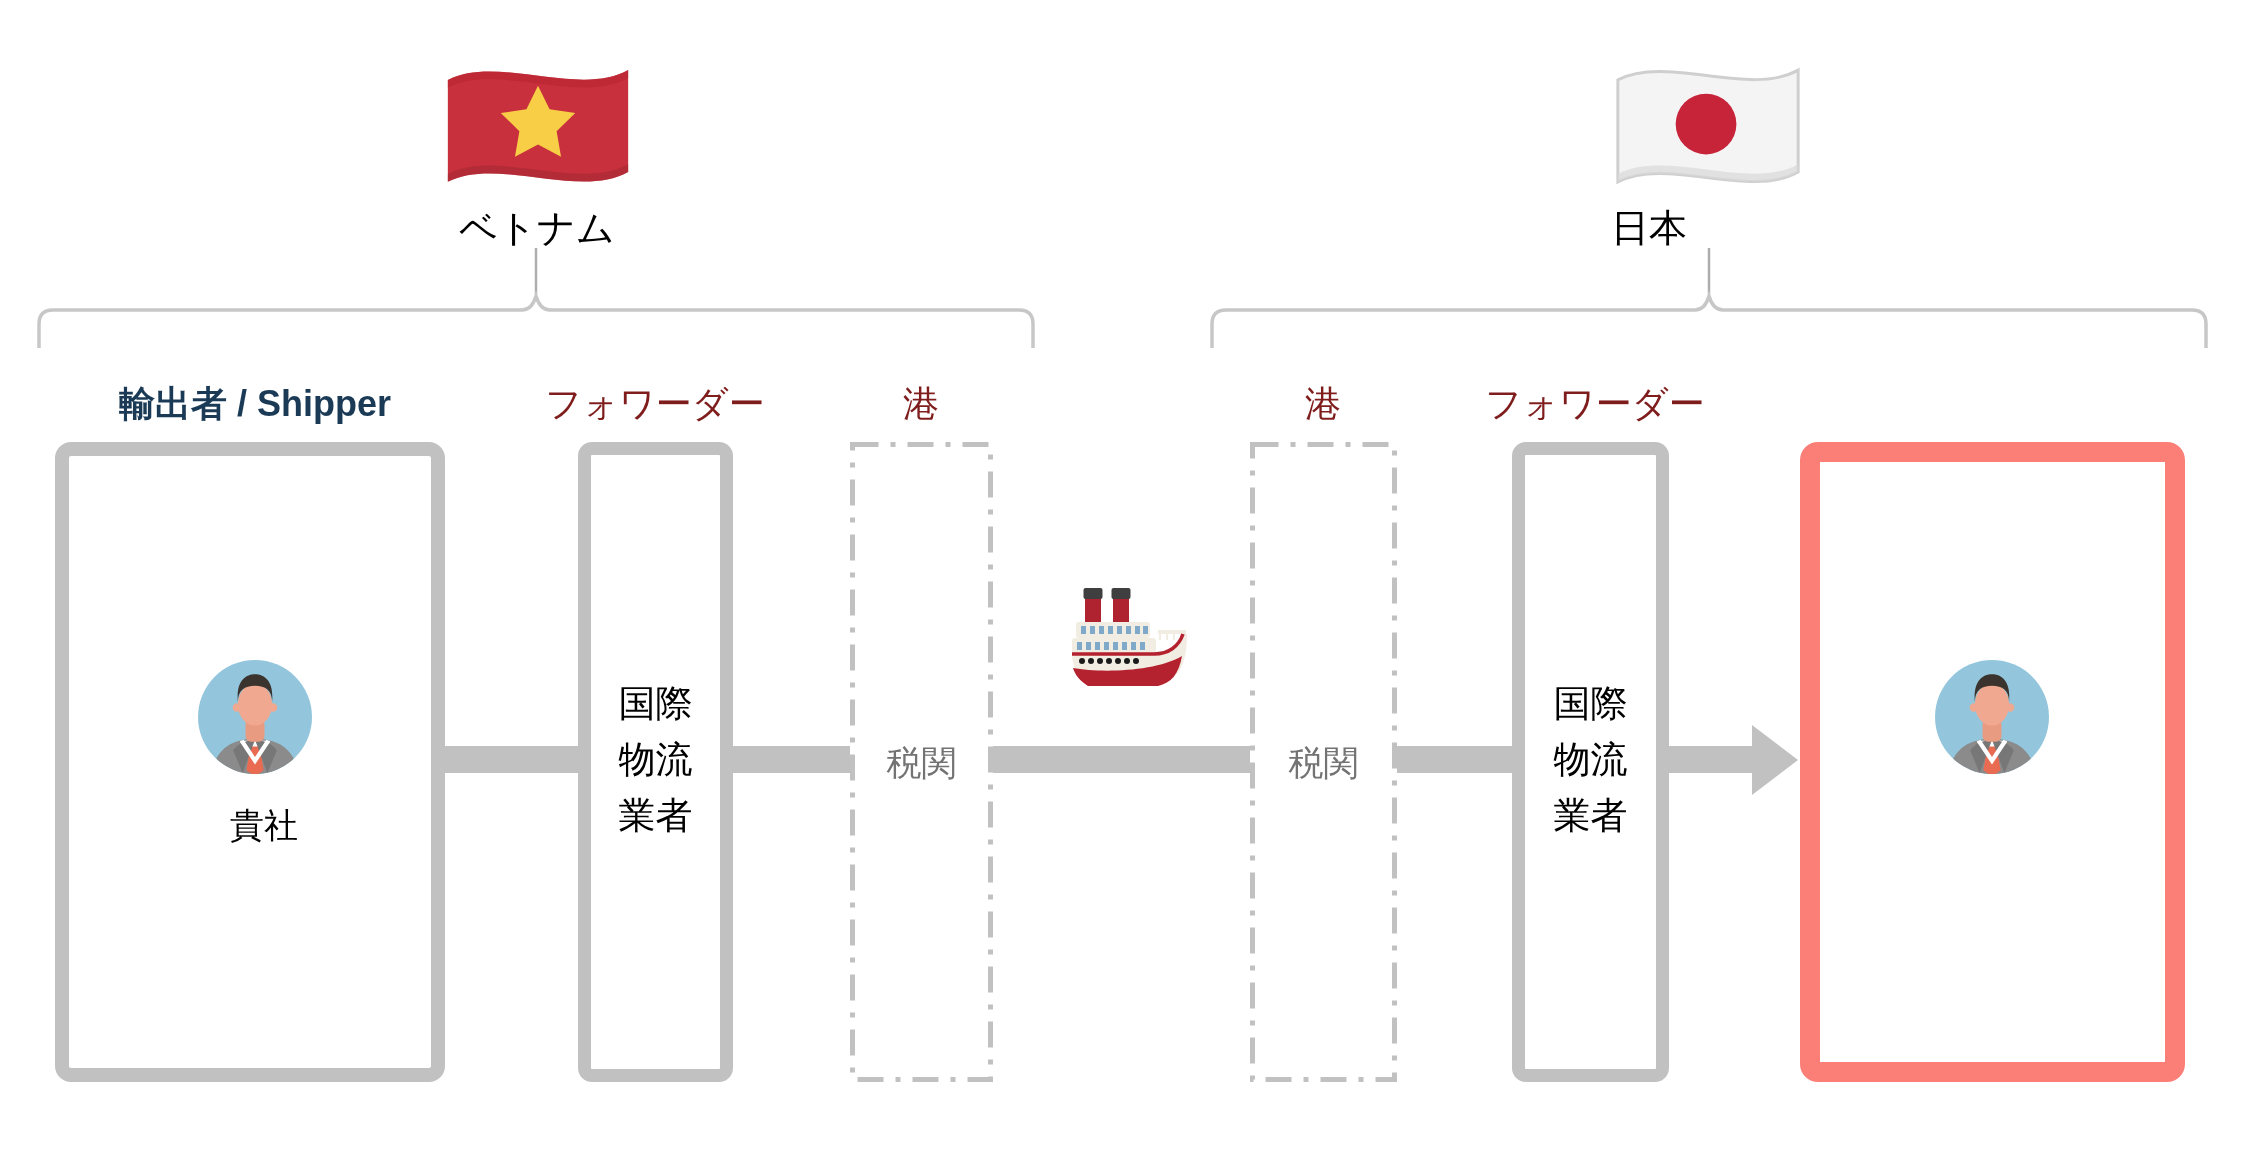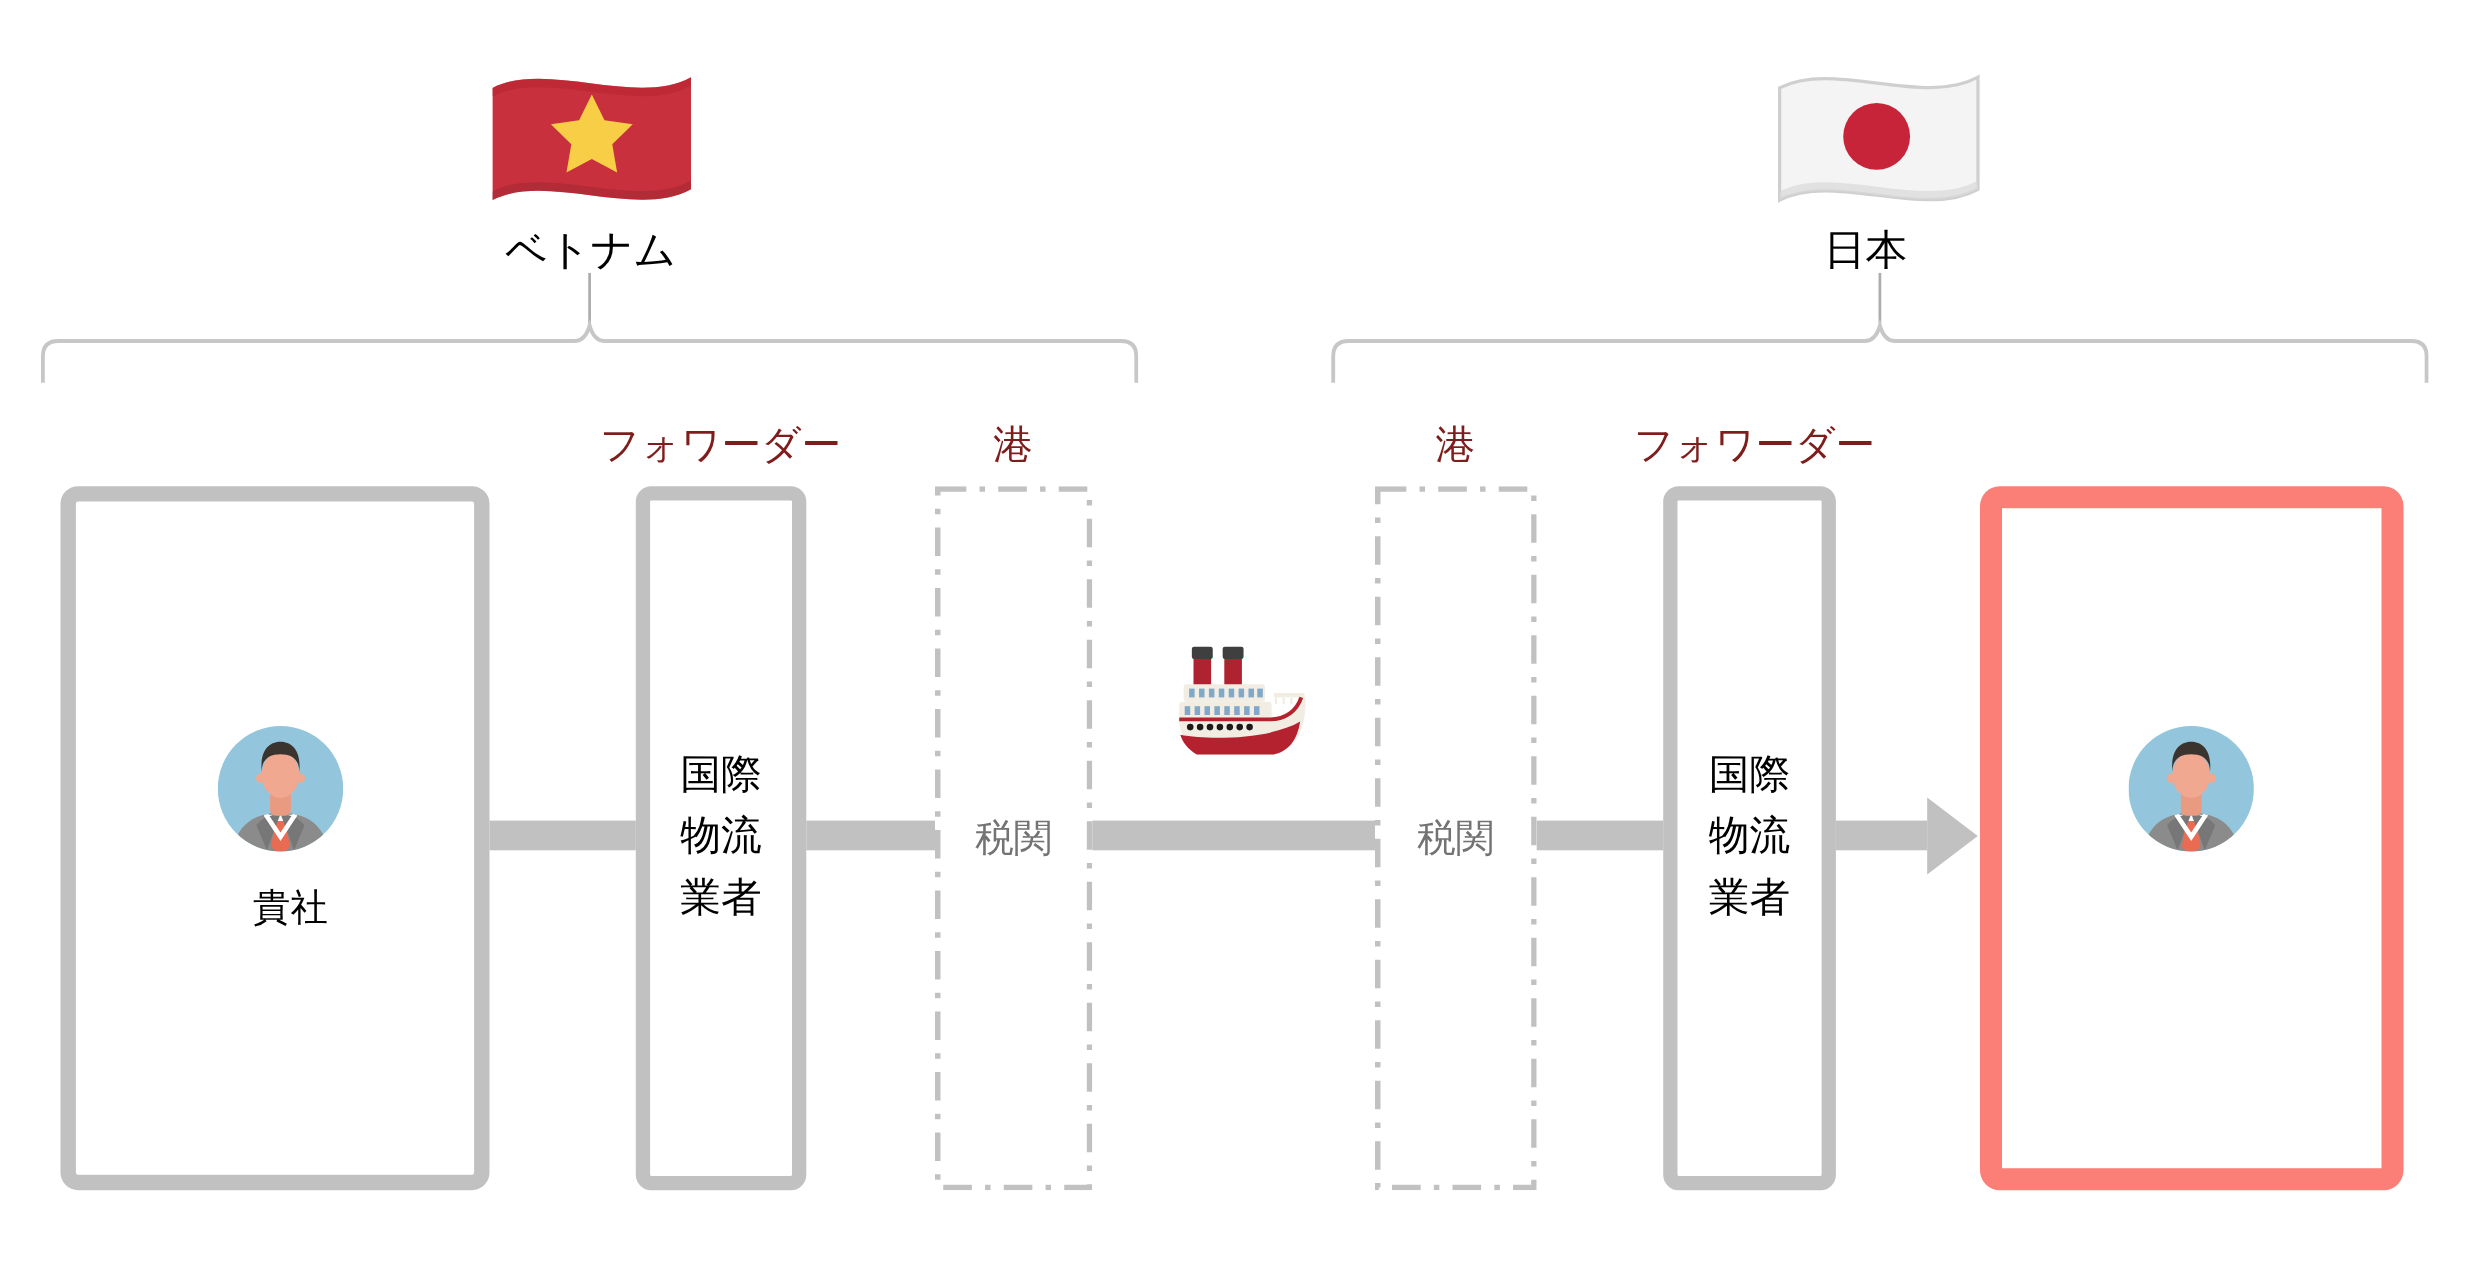--- a/index.html
+++ b/index.html
@@ -13,21 +13,21 @@
   .canvas{
     position:relative;width:2250px;height:1162px;background:#ffffff;overflow:hidden;
     font-family:Liberation Sans, sans-serif;color:var(--ink);
   }
   
   .flag{position:absolute;top:55px;width:196px;height:140px;}
   .flag-vn{left:440px;}
   .flag-jp{left:1610px;}
   .country-label{position:absolute;top:206px;width:400px;text-align:center;font-size:38px;line-height:44px;color:#000;}
   .cl-vn{left:337px;}
-  .cl-jp{left:1496px;}
+  .cl-jp{left:1449px;}
   
   .brace{position:absolute;top:248px;width:998px;height:104px;}
   .brace-left{left:37px;}
   .brace-right{left:1210px;}
   
   .col-header{position:absolute;top:382px;width:400px;height:44px;text-align:center;font-size:36px;line-height:44px;}
   .col-header.navy{color:var(--navy);font-weight:700;}
   .col-header.plain{color:#7f1d1d;font-weight:400;}
   .h1{left:55px;}.h2{left:455px;}.h3{left:721px;}.h4{left:1123px;}.h5{left:1395px;}.h6{left:1792px;}
   
@@ -89,20 +89,21 @@
 
   <svg class="brace brace-left" viewBox="0 0 998 104">
     <path d="M499,0 L499,46" fill="none" stroke="#ADADAD" stroke-width="2.5"></path>
     <path d="M2,100 L2,76 Q2,62 16,62 L485,62 Q495,62 499,48 Q503,62 513,62 L982,62 Q996,62 996,76 L996,100" fill="none" stroke="var(--brace-gray)" stroke-width="3.5"></path>
   </svg>
   <svg class="brace brace-right" viewBox="0 0 998 104">
     <path d="M499,0 L499,46" fill="none" stroke="#ADADAD" stroke-width="2.5"></path>
     <path d="M2,100 L2,76 Q2,62 16,62 L485,62 Q495,62 499,48 Q503,62 513,62 L982,62 Q996,62 996,76 L996,100" fill="none" stroke="var(--brace-gray)" stroke-width="3.5"></path>
   </svg>
 
+  <div class="col-header navy h1">輸出者 / Shipper</div>
   <div class="col-header plain h2">フォワーダー</div>
   <div class="col-header plain h3">港</div>
   <div class="col-header plain h4">港</div>
   <div class="col-header plain h5">フォワーダー</div>
 
   <div class="seg s1"></div>
   <div class="seg s2"></div>
   <div class="seg s3"></div>
   <div class="seg s4"></div>
   <div class="seg s5"></div>

